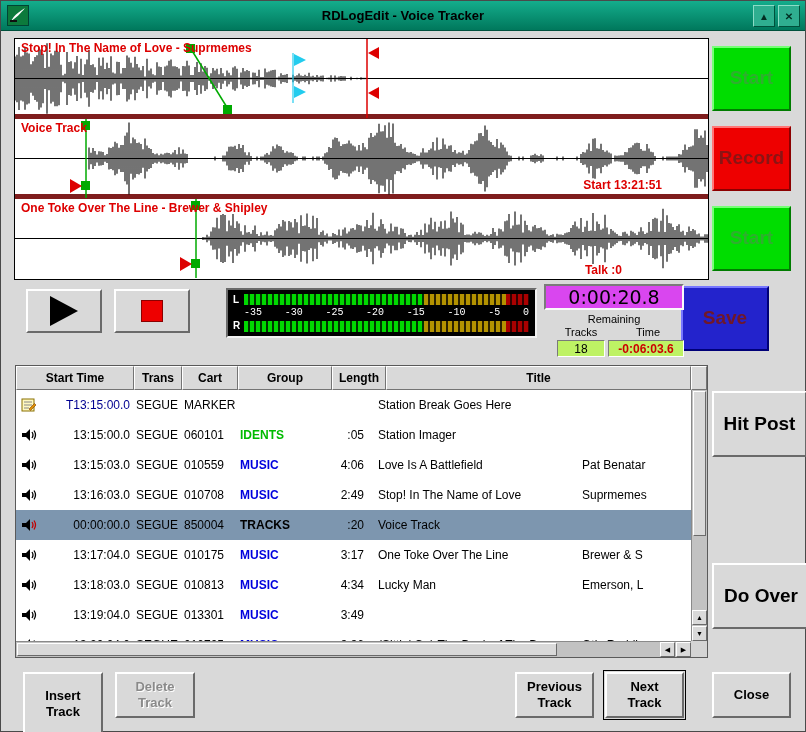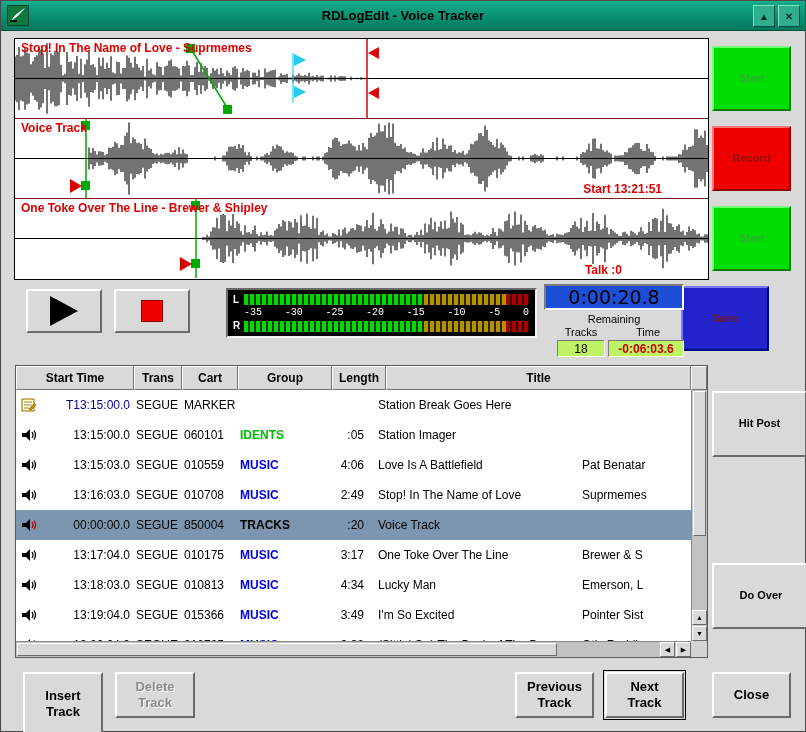--- a/index.html
+++ b/index.html
@@ -11,52 +11,52 @@
   .titlebar{position:absolute;left:0;top:0;right:0;height:30px;background:linear-gradient(#14ad8c,#00785c);border-bottom:1px solid #00513d}
   .titlebar .title{position:absolute;left:0;right:0;top:7px;text-align:center;font-weight:bold;font-size:13px;color:#000}
   .tb-icon{position:absolute;left:6px;top:4px;width:22px;height:21px}
   .tb-btn{position:absolute;top:4px;width:22px;height:22px;background:#2fae90;border:1px solid;border-color:#8cdcc6 #00503b #00503b #8cdcc6;display:flex;align-items:center;justify-content:center;font-size:10px;font-weight:bold;color:#022e22;cursor:default}
   .tb-btn.max{right:30px}
   .tb-btn.close{right:5px}
 
   
   .wavepanel{position:absolute;left:13px;top:37px;width:695px;height:242px;border:1px solid #000;background:#fff}
   .track{position:relative;width:693px;height:80px}
-  .track.b{border-bottom:1px solid #7f1d1d}
+  .track.b{border-bottom:5px solid #7f1d1d}
   .track svg{position:absolute;left:0;top:0}
   .track-title{position:absolute;top:2px;left:6px;color:#dd0000;font-weight:bold;font-size:12px;z-index:3}
   .track-note{position:absolute;bottom:2px;color:#dd0000;font-weight:bold;font-size:12px;z-index:3}
   .note2{right:46px}
   .note3{right:86px}
 
   
   .btn{position:absolute;background:#d9d9d9;border:2px solid;border-color:#ffffff #6a6a6a #6a6a6a #ffffff;display:flex;align-items:center;justify-content:center;font-weight:bold;font-size:13px;text-align:center;white-space:pre-line;color:#000;line-height:1.2;cursor:default}
   .btn.green{background:#00dd00;color:#2fae2f;border-color:#77ff77 #007c00 #007c00 #77ff77}
   .btn.red{background:#ee0000;color:#8a1414;border-color:#ff7777 #8c0000 #8c0000 #ff7777}
   .btn.blue{background:#2323cc;color:#701828;border-color:#7777ff #000078 #000078 #7777ff}
   .btn.disabled{color:#8a8a8a;text-shadow:1px 1px 0 #fff}
   .btn.focused{outline:1.5px solid #000;outline-offset:1px}
 
   
-  .side{font-size:11px}
+  .side{font-size:19px}
 
   
   .tri-play{width:0;height:0;border-left:28px solid #000;border-top:15px solid transparent;border-bottom:15px solid transparent}
   .sq-stop{width:22px;height:22px;background:#ee0000;border:1px solid #8c0000}
   .meter{position:absolute;left:225px;top:287px;width:311px;height:50px;background:#000;border:2px solid;border-color:#6a6a6a #f2f2f2 #f2f2f2 #6a6a6a}
   .meter .ch{position:absolute;color:#fff;font-size:10px;font-weight:bold;left:5px}
   .meter .chL{top:4px}.meter .chR{bottom:5px}
   .mbar{position:absolute;left:16px;right:6px;height:11px}
   .mbarL{top:4px}.mbarR{bottom:4px}
   .mz{position:absolute;top:0;bottom:0}
   .mz.g{left:0;width:63%;background:repeating-linear-gradient(90deg,#00d800 0 4px,#003300 4px 6px)}
   .mz.y{left:63%;width:29%;background:repeating-linear-gradient(90deg,#b39200 0 4px,#2a2100 4px 6px)}
   .mz.r{left:92%;width:8%;background:repeating-linear-gradient(90deg,#aa0000 0 4px,#330000 4px 6px)}
   .mscale{position:absolute;left:16px;right:6px;top:17px;height:13px;display:flex;justify-content:space-between;color:#fff;font-size:10px;font-family:Liberation Mono, monospace}
-  .timedisp{position:absolute;left:543px;top:283px;width:140px;height:26px;background:#1d4ed8;border:2px solid;border-color:#7a7a7a #fafafa #fafafa #7a7a7a;display:flex;align-items:center;justify-content:center;font-size:19px;color:#000;font-family:"DejaVu Sans",sans-serif}
+  .timedisp{position:absolute;left:543px;top:283px;width:140px;height:26px;background:#d946ef;border:2px solid;border-color:#7a7a7a #fafafa #fafafa #7a7a7a;display:flex;align-items:center;justify-content:center;font-size:19px;color:#000;font-family:"DejaVu Sans",sans-serif}
   .remlabel{position:absolute;left:543px;top:312px;width:140px;text-align:center;font-size:11px;color:#000}
   .minilabel{position:absolute;font-size:11px;color:#000;text-align:center}
   .valbox{position:absolute;height:17px;background:#bef264;border:1px solid;border-color:#7a7a7a #fff #fff #7a7a7a;display:flex;align-items:center;justify-content:center;font-size:12px}
   .valbox.redtxt{color:#cc0000;font-weight:bold}
 
   
   .logtable{position:absolute;left:14px;top:364px;width:693px;height:293px;border:1px solid #5a5a5a;background:#fff}
   .loghead{position:absolute;left:0;top:0;right:0;height:24px;display:flex}
   .hc{height:24px;background:#d9d9d9;border:1px solid;border-color:#fff #747474 #747474 #fff;display:flex;align-items:center;justify-content:center;font-weight:bold;font-size:12px}
   .hc.h0{width:118px}.hc.h1{width:48px}.hc.h2{width:56px}.hc.h3{width:94px}.hc.h4{width:54px}.hc.h5{flex:1}.hc.hcap{width:16px}
@@ -302,24 +302,23 @@
         </div>
         <div class="row">
           <span class="c ci">
             <svg width="16" height="16">
               <polygon points="1,6 5,6 9,2 9,14 5,10 1,10" fill="#000"></polygon>
               <path d="M11 5 q2 3 0 6 M13 3.5 q3 4.5 0 9" stroke="#000" fill="none" stroke-width="1.3"></path>
             </svg>
           </span>
           <span class="c cs" style="color:#000000">13:19:04.0</span>
           <span class="c ct">SEGUE</span>
-          <span class="c cc">015366</span>
+          <span class="c cc">013301</span>
           <span class="c cg" style="color:#0000dd">MUSIC</span>
           <span class="c cl">3:49</span>
-          <span class="c cti">I'm So Excited<span class="artist">Pointer Sist</span></span>
         </div>
         <div class="row">
           <span class="c ci">
             <svg width="16" height="16">
               <polygon points="1,6 5,6 9,2 9,14 5,10 1,10" fill="#000"></polygon>
               <path d="M11 5 q2 3 0 6 M13 3.5 q3 4.5 0 9" stroke="#000" fill="none" stroke-width="1.3"></path>
             </svg>
           </span>
           <span class="c cs" style="color:#000000">13:20:04.0</span>
           <span class="c ct">SEGUE</span>

